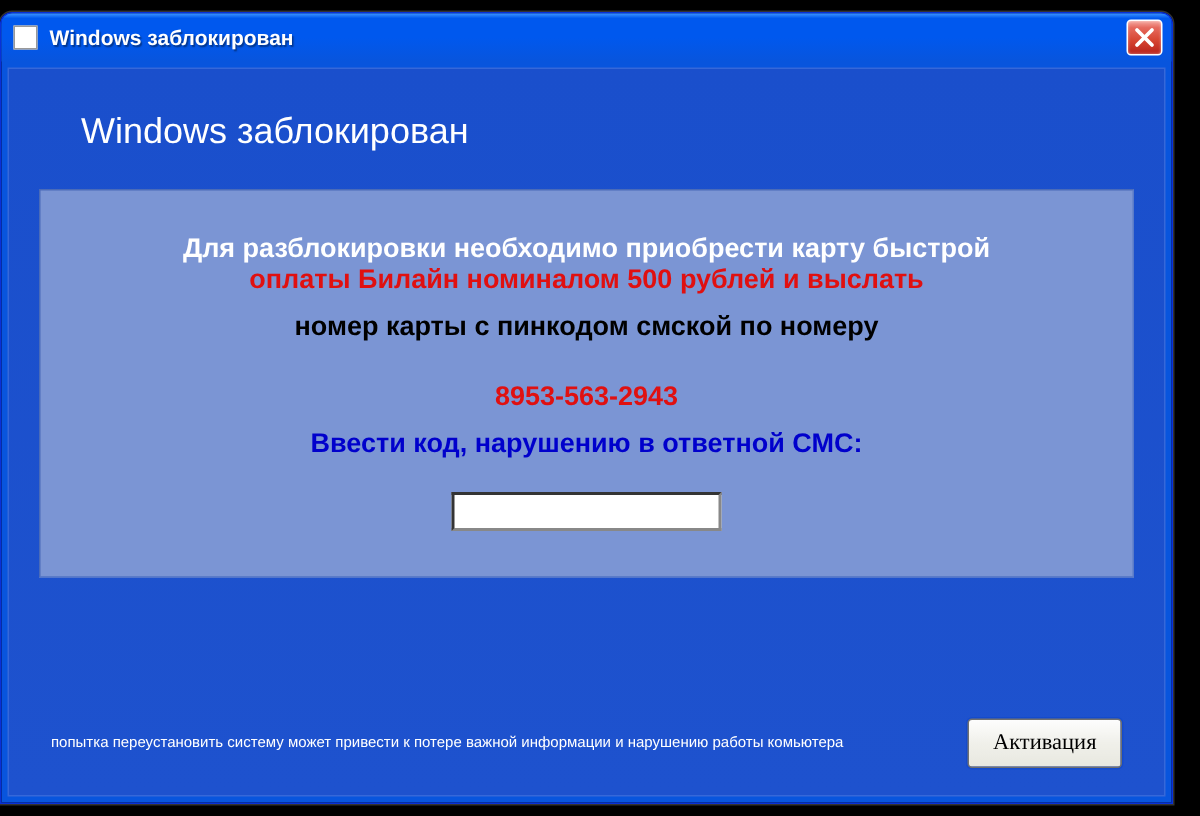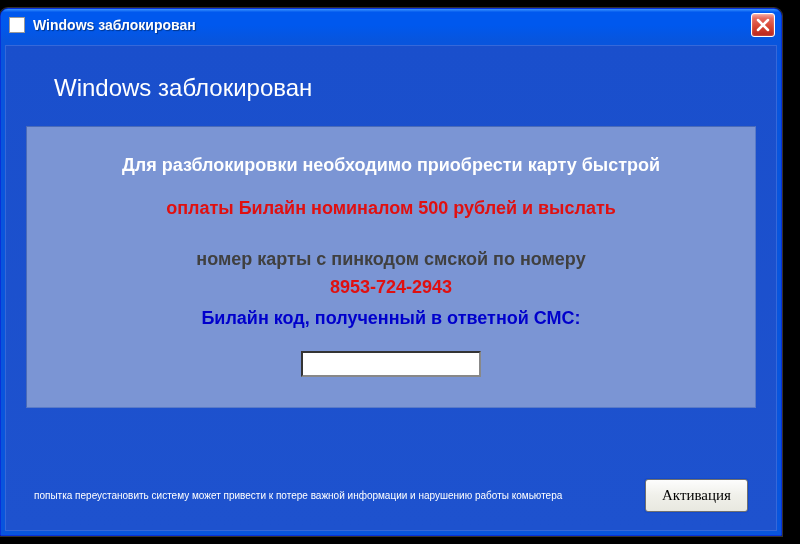--- a/index.html
+++ b/index.html
@@ -100,35 +100,35 @@
       border-top-color: #4a6bb8;
       border-left-color: #4a6bb8;
       padding: 28px 30px 30px 30px;
       text-align: center;
     }
     
     .line1 {
       color: #fff;
       font-size: 18px;
       font-weight: bold;
-      margin-bottom: 22px;
+      margin-bottom: 0;
     }
     
     .line2 {
       color: #e01010;
       font-size: 18px;
       font-weight: bold;
-      margin-bottom: 30px;
+      margin-bottom: 10px;
     }
     
     .line3 {
-      color: #404040;
-      font-size: 18px;
-      font-weight: bold;
-      margin-bottom: 7px;
+      color: #000000;
+      font-size: 18px;
+      font-weight: bold;
+      margin-bottom: 26px;
     }
     
     .phone {
       color: #e01010;
       font-size: 18px;
       font-weight: bold;
       margin-bottom: 10px;
     }
     
     .line4 {
@@ -191,22 +191,22 @@
 
   <div class="window-body">
     <div class="inner-panel">
 
       <div class="heading">Windows заблокирован</div>
 
       <div class="content-box">
         <div class="line1">Для разблокировки необходимо приобрести карту быстрой</div>
         <div class="line2">оплаты Билайн номиналом 500 рублей и выслать</div>
         <div class="line3">номер карты с пинкодом смской по номеру</div>
-        <div class="phone">8953-724-2943</div>
-        <div class="line4">Билайн код, полученный в ответной СМС:</div>
+        <div class="phone">8953-563-2943</div>
+        <div class="line4">Ввести код, нарушению в ответной СМС:</div>
         <input type="text" class="code-input" value="" style="">
       </div>
 
       <div class="footer">
         <div class="warning-text">попытка переустановить систему может привести к потере важной информации и нарушению работы комьютера</div>
         <button class="activate-btn">Активация</button>
       </div>
 
     </div>
   </div>

